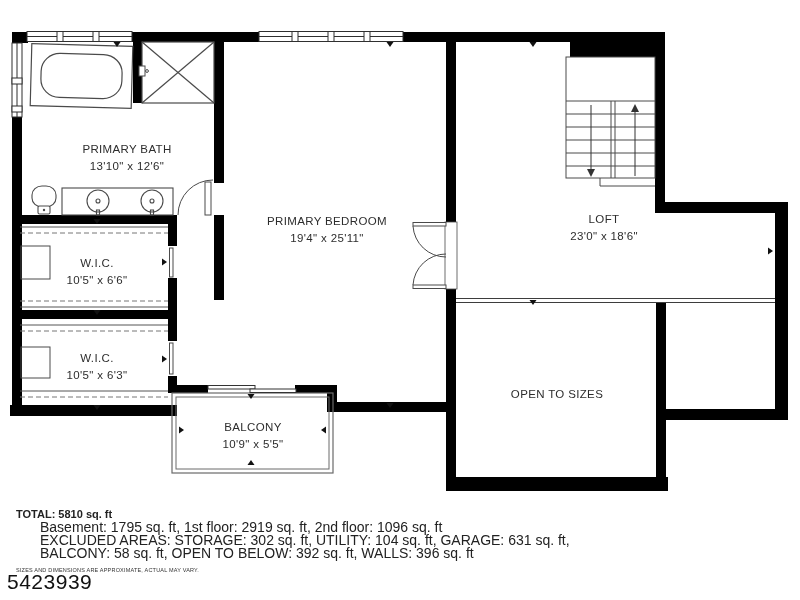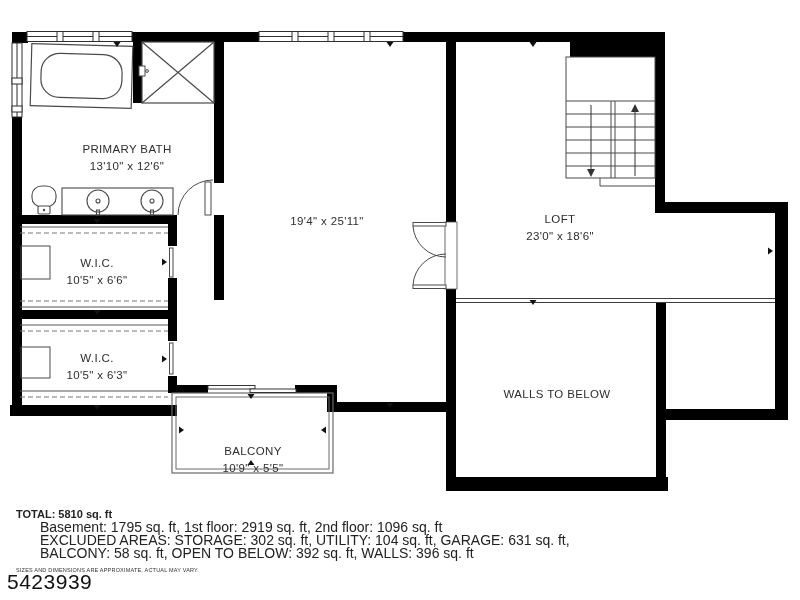--- a/index.html
+++ b/index.html
@@ -192,43 +192,44 @@
       <path d="M 326 426.5 L 326 433.5 L 321 430 Z"></path>
     </g>
   </svg>
 
   <div class="room-label" style="left:127px;top:141px">
     <span class="rn">PRIMARY BATH</span>
     <span class="rd">13'10" x 12'6"</span>
   </div>
 
   <div class="room-label" style="left:327px;top:213px">
+    <span class="rn">PRIMARY BEDROOM</span>
     <span class="rd">19'4" x 25'11"</span>
   </div>
 
   <div class="room-label" style="left:97px;top:255px">
     <span class="rn">W.I.C.</span>
     <span class="rd">10'5" x 6'6"</span>
   </div>
 
   <div class="room-label" style="left:97px;top:350px">
     <span class="rn">W.I.C.</span>
     <span class="rd">10'5" x 6'3"</span>
   </div>
 
-  <div class="room-label" style="left:560px;top:211px">
+  <div class="room-label" style="left:604px;top:211px">
     <span class="rn">LOFT</span>
     <span class="rd">23'0" x 18'6"</span>
   </div>
 
   <div class="room-label" style="left:557px;top:386px">
-    <span class="rn">WALLS TO BELOW</span>
-  </div>
-
-  <div class="room-label" style="left:253px;top:443px">
+    <span class="rn">OPEN TO SIZES</span>
+  </div>
+
+  <div class="room-label" style="left:253px;top:419px">
     <span class="rn">BALCONY</span>
     <span class="rd">10'9" x 5'5"</span>
   </div>
 
   <div class="summary">
     <div class="total">TOTAL: 5810 sq. ft</div>
     <div class="sline">Basement: 1795 sq. ft, 1st floor: 2919 sq. ft, 2nd floor: 1096 sq. ft</div>
     <div class="sline">EXCLUDED AREAS: STORAGE: 302 sq. ft, UTILITY: 104 sq. ft, GARAGE: 631 sq. ft,</div>
     <div class="sline">BALCONY: 58 sq. ft, OPEN TO BELOW: 392 sq. ft, WALLS: 396 sq. ft</div>
     <div class="disclaimer">SIZES AND DIMENSIONS ARE APPROXIMATE, ACTUAL MAY VARY.</div>

